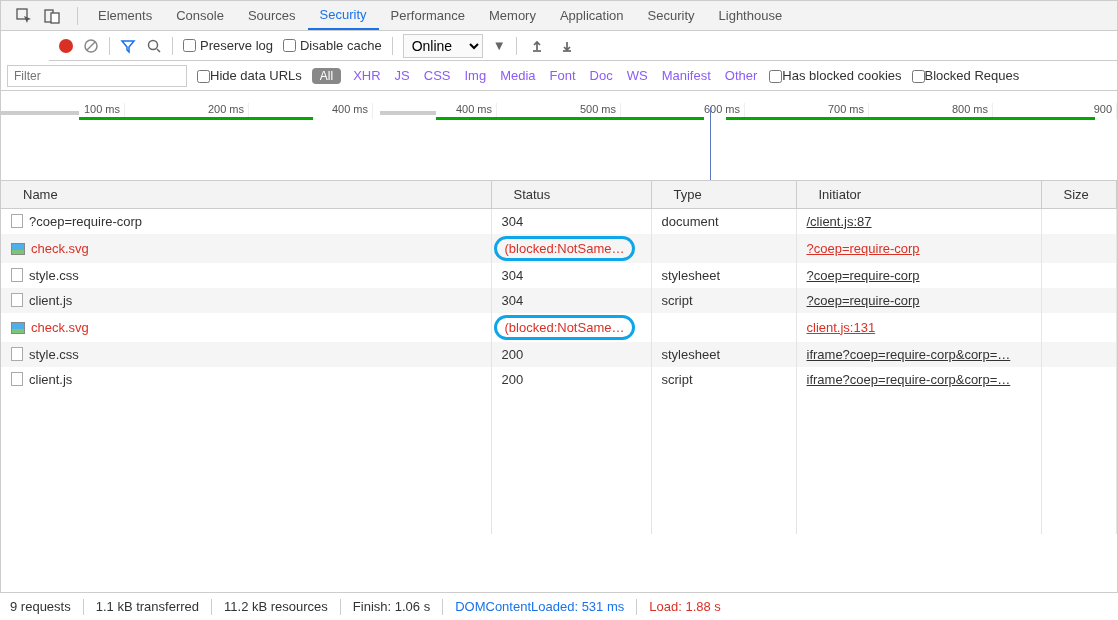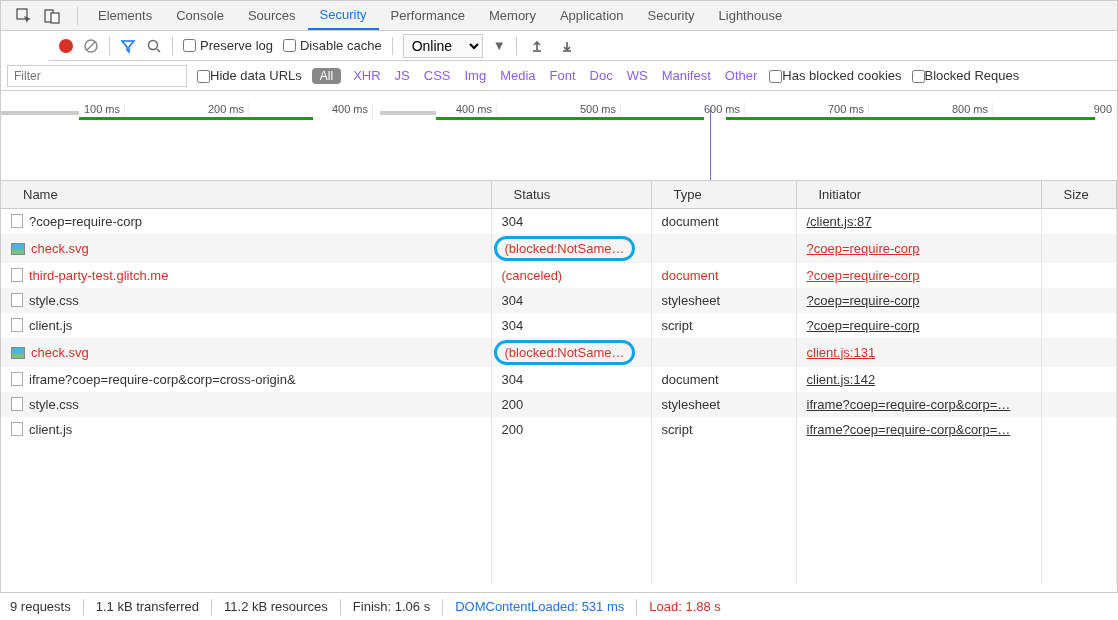--- a/index.html
+++ b/index.html
@@ -196,52 +196,38 @@
         <td class="col-size"></td>
       </tr>
       <tr>
         <td class="col-name red"><span class="img-ico"></span>check.svg</td>
         <td class="col-status red"><span class="highlight-oval">(blocked:NotSame…</span></td>
         <td class="col-type red"></td>
         <td class="col-init"><span class="underline red">?coep=require-corp</span></td>
         <td class="col-size"></td>
       </tr>
       <tr>
-        <td class="col-name red"><span class="file-ico"></span>third-party-test.glitch.me</td>
-        <td class="col-status red">(canceled)</td>
-        <td class="col-type red">document</td>
-        <td class="col-init"><span class="underline red">?coep=require-corp</span></td>
-        <td class="col-size"></td>
-      </tr>
-      <tr>
         <td class="col-name"><span class="file-ico"></span>style.css</td>
         <td class="col-status">304</td>
         <td class="col-type">stylesheet</td>
         <td class="col-init"><span class="underline">?coep=require-corp</span></td>
         <td class="col-size"></td>
       </tr>
       <tr>
         <td class="col-name"><span class="file-ico"></span>client.js</td>
         <td class="col-status">304</td>
         <td class="col-type">script</td>
         <td class="col-init"><span class="underline">?coep=require-corp</span></td>
         <td class="col-size"></td>
       </tr>
       <tr>
         <td class="col-name red"><span class="img-ico"></span>check.svg</td>
         <td class="col-status red"><span class="highlight-oval">(blocked:NotSame…</span></td>
         <td class="col-type red"></td>
         <td class="col-init"><span class="underline red">client.js:131</span></td>
-        <td class="col-size"></td>
-      </tr>
-      <tr>
-        <td class="col-name"><span class="file-ico"></span>iframe?coep=require-corp&amp;corp=cross-origin&amp;</td>
-        <td class="col-status">304</td>
-        <td class="col-type">document</td>
-        <td class="col-init"><span class="underline">client.js:142</span></td>
         <td class="col-size"></td>
       </tr>
       <tr>
         <td class="col-name"><span class="file-ico"></span>style.css</td>
         <td class="col-status">200</td>
         <td class="col-type">stylesheet</td>
         <td class="col-init"><span class="underline">iframe?coep=require-corp&amp;corp=…</span></td>
         <td class="col-size"></td>
       </tr>
       <tr>

